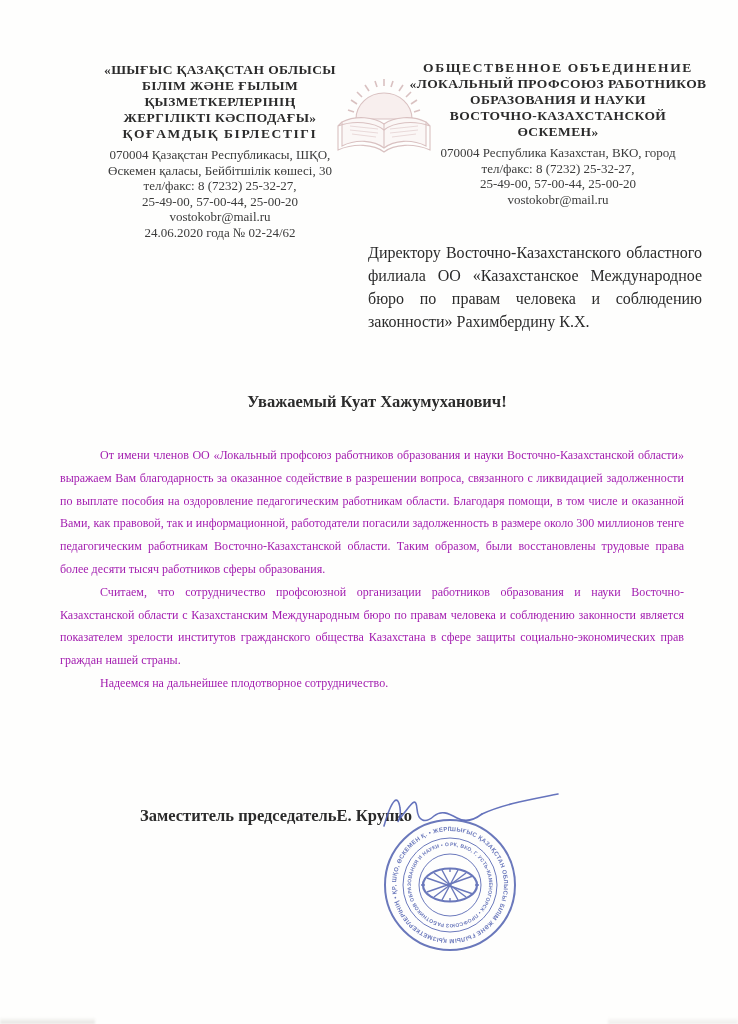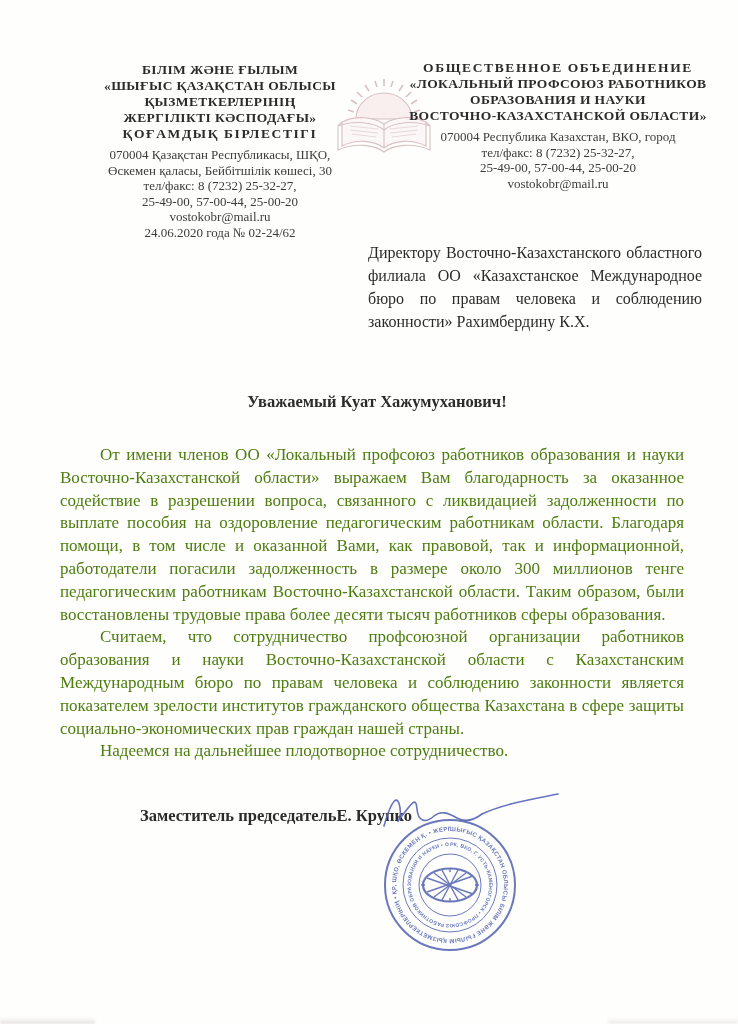--- a/index.html
+++ b/index.html
@@ -22,42 +22,42 @@
   
   .addressee {
     position:absolute; left:368px; top:241px; width:334px;
     font-weight:normal; font-size:16px; line-height:23px; color:#2b2b2b;
     text-align:justify; text-align-last:left;
   }
   
   .salutation { position:absolute; left:16px; right:0; top:392px; text-align:center;
     font-weight:bold; font-size:16.5px; color:#2b2b2b; }
   .body-text { position:absolute; left:60px; top:444px; width:624px;
-    font-size:17px; line-height:22.8px; text-align:justify; color:#4d7c0f; }
+    font-size:12px; line-height:22.8px; text-align:justify; color:#a21caf; }
   .body-text p { margin:0; text-indent:40px; }
   
   .sig-row { position:absolute; left:60px; top:806px; width:624px;
     display:flex; justify-content:flex-start; font-weight:bold; font-size:16.5px; color:#2b2b2b; }
   .sig-pos  { margin-left:80px; }
   .sig-name { margin-right:46px; }
   .stamp-wrap { position:absolute; left:370px; top:784px; width:202px; height:182px; }
   
   .smudge { position:absolute; bottom:0; height:7px; opacity:.65; filter:blur(1px); }
   .smudge.l { left:0; width:95px;  background:linear-gradient(to top,#d6d4d0,rgba(255,255,255,0)); }
   .smudge.r { right:0; width:130px; background:linear-gradient(to top,#dddbd7,rgba(255,255,255,0)); opacity:.5; }
 </style>
 </head>
 <body>
 
 <div class="page">
 
   <div class="hdr hdr-left">
     <div class="hdr-title">
+      <div>«ШЫҒЫС ҚАЗАҚСТАН ОБЛЫСЫ</div>
       <div>БІЛІМ ЖӘНЕ ҒЫЛЫМ</div>
-      <div>«ШЫҒЫС ҚАЗАҚСТАН ОБЛЫСЫ</div>
       <div>ҚЫЗМЕТКЕРЛЕРІНІҢ</div>
       <div>ЖЕРГІЛІКТІ КӘСПОДАҒЫ»</div>
       <div class="sp">ҚОҒАМДЫҚ БІРЛЕСТІГІ</div>
     </div>
     <div class="hdr-addr">
       <div>070004 Қазақстан Республикасы, ШҚО,</div>
       <div>Өскемен қаласы, Бейбітшілік көшесі, 30</div>
       <div>тел/факс: 8 (7232) 25-32-27,</div>
       <div>25-49-00, 57-00-44, 25-00-20</div>
       <div class="email">vostokobr@mail.ru</div>
@@ -99,21 +99,21 @@
         </g>
       </g>
     </svg>
   </div>
 
   <div class="hdr hdr-right">
     <div class="hdr-title">
       <div class="sp">ОБЩЕСТВЕННОЕ ОБЪЕДИНЕНИЕ</div>
       <div>«ЛОКАЛЬНЫЙ ПРОФСОЮЗ РАБОТНИКОВ</div>
       <div>ОБРАЗОВАНИЯ И НАУКИ</div>
-      <div>ВОСТОЧНО-КАЗАХСТАНСКОЙ ОБЛАСТИ»</div>
+      <div>ВОСТОЧНО-КАЗАХСТАНСКОЙ ӨСКЕМЕН»</div>
     </div>
     <div class="hdr-addr">
       <div>070004 Республика Казахстан, ВКО, город</div>
       <div>тел/факс: 8 (7232) 25-32-27,</div>
       <div>25-49-00, 57-00-44, 25-00-20</div>
       <div class="email">vostokobr@mail.ru</div>
     </div>
   </div>
 
   <div class="addressee">Директору Восточно-Казахстанского областного филиала ОО «Казахстанское Международное бюро по правам человека и соблюдению законности» Рахимбердину К.Х.</div>

